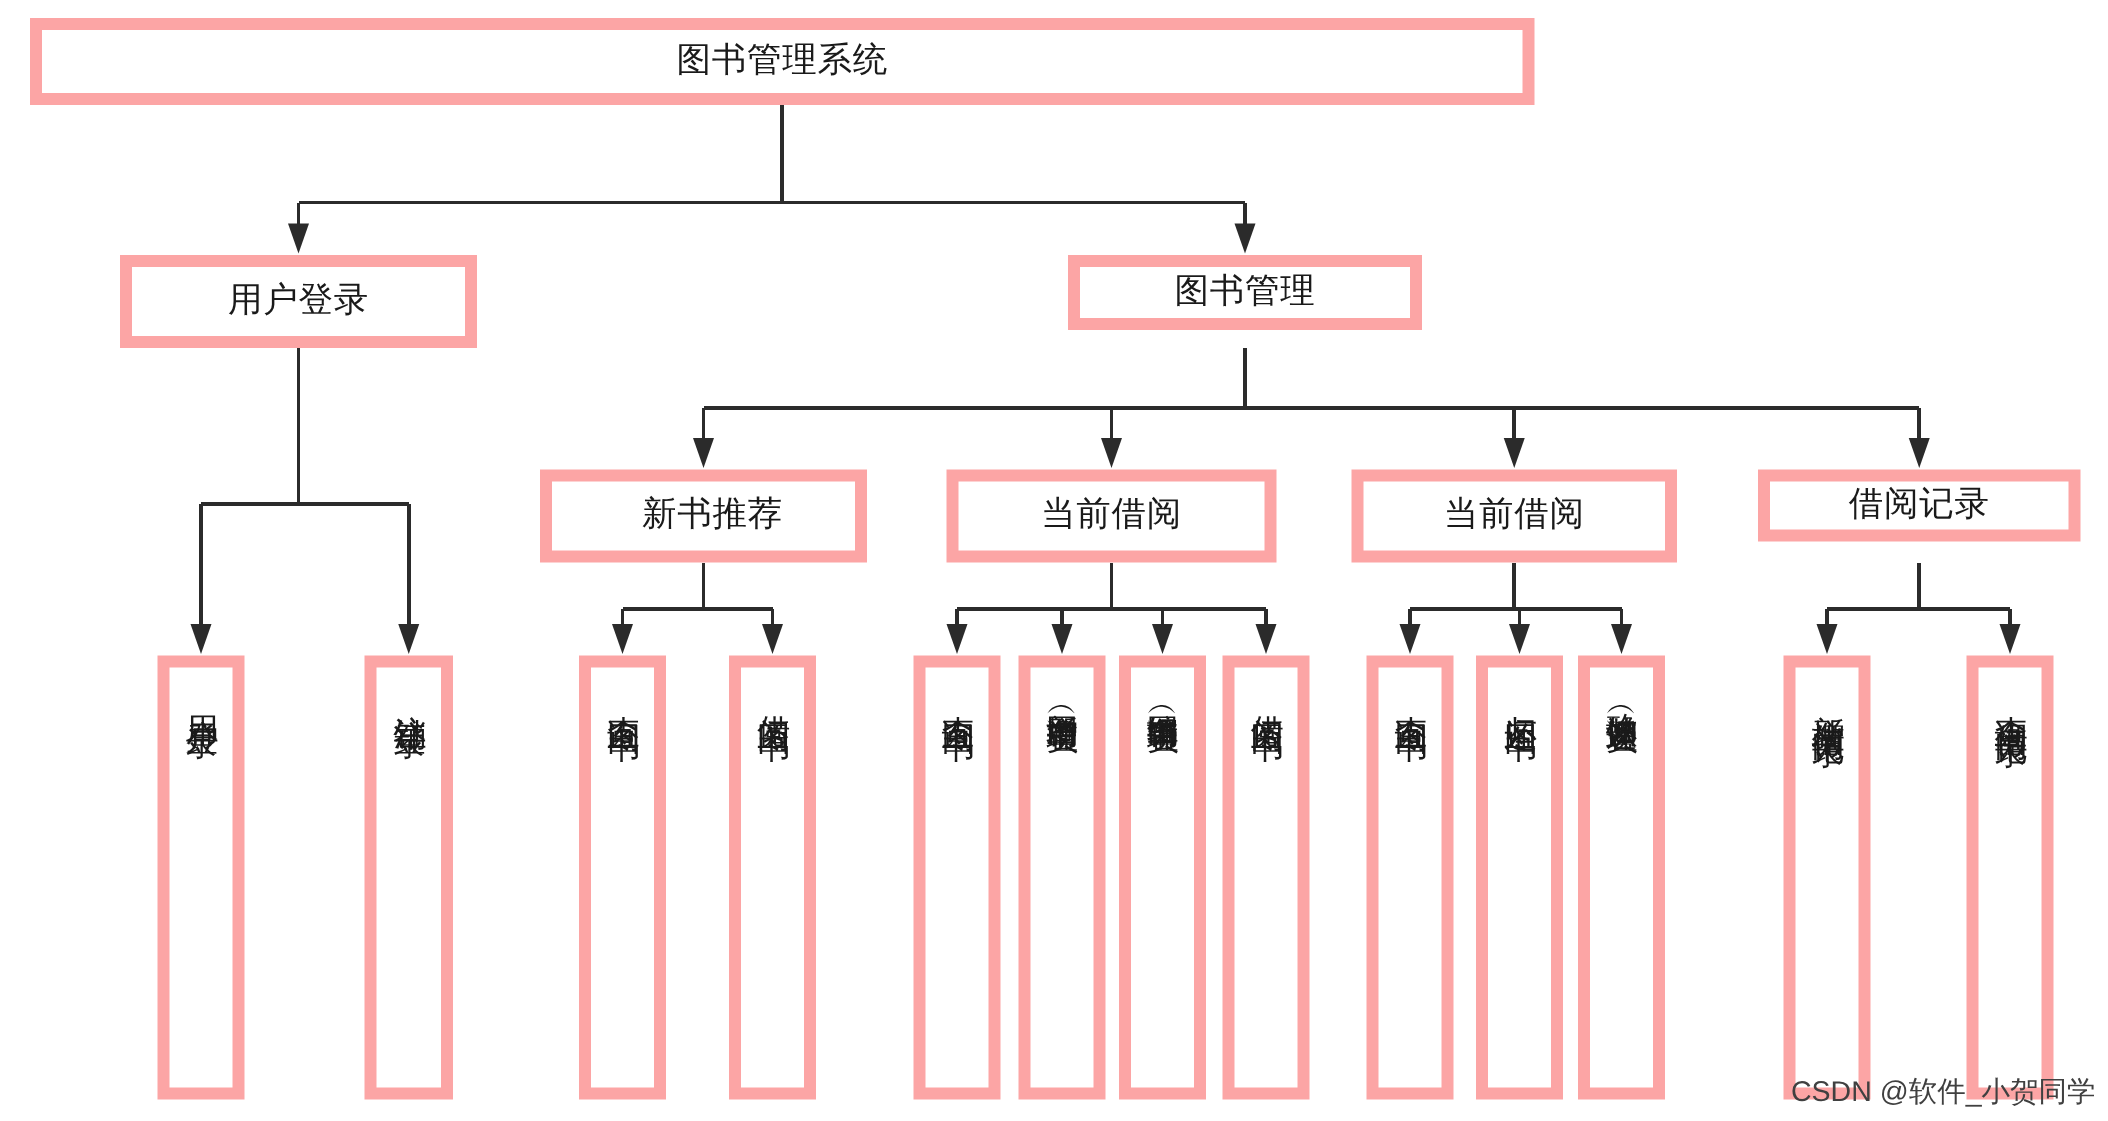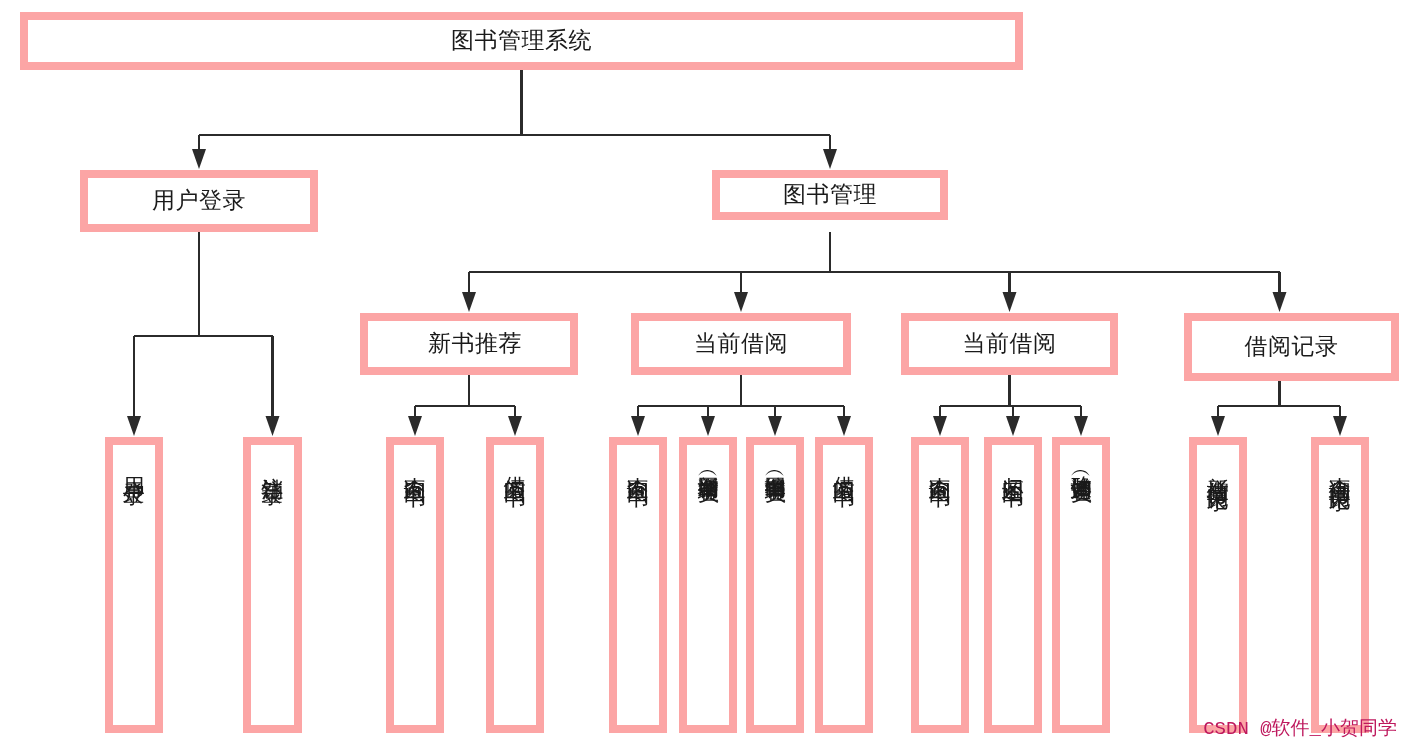--- a/index.html
+++ b/index.html
@@ -67,23 +67,23 @@
   }
   .node.vert.tall-text .label {
     font-size: 21px;
     letter-spacing: 1px;
   }
   #watermark {
     position: absolute;
     right: 8px;
     bottom: 6px;
     font-size: 19px;
-    color: #be185d;
+    color: #404040;
     white-space: nowrap;
-    font-family: Liberation Mono, monospace;
+    font-family: Liberation Sans, sans-serif;
     text-align: right;
   }
 </style>
 </head>
 <body>
 
 <div id="diagram-root">
   <svg class="edges" id="edge-layer" viewBox="0 0 1405 747" xmlns="http://www.w3.org/2000/svg">
       <line x1="521.5" y1="70" x2="521.5" y2="135" stroke="#2b2b2b" stroke-width="2.5" shape-rendering="crispEdges"></line>
       <line x1="199" y1="135" x2="830" y2="135" stroke="#2b2b2b" stroke-width="2.5" shape-rendering="crispEdges"></line>
@@ -150,21 +150,21 @@
       </div>
       <div class="node horiz level2" style="left: 360px; top: 313px; width: 218px; height: 62px; padding-left: 12px;">
         <span class="label">新书推荐</span>
       </div>
       <div class="node horiz level2" style="left: 631px; top: 313px; width: 220px; height: 62px;">
         <span class="label">当前借阅</span>
       </div>
       <div class="node horiz level2" style="left: 901px; top: 313px; width: 217px; height: 62px;">
         <span class="label">当前借阅</span>
       </div>
-      <div class="node horiz level2" style="left: 1172px; top: 313px; width: 215px; height: 68px; margin-left: 12px;">
+      <div class="node horiz level2" style="left: 1172px; top: 313px; width: 215px; height: 48px;">
         <span class="label">借阅记录</span>
       </div>
       <div class="node vert leaf" style="left: 105px; top: 437px; width: 58px; height: 296px;">
         <span class="label">用户登录</span>
       </div>
       <div class="node vert leaf" style="left: 243px; top: 437px; width: 59px; height: 296px;">
         <span class="label">注销登录</span>
       </div>
       <div class="node vert leaf" style="left: 386px; top: 437px; width: 58px; height: 296px;">
         <span class="label">查询图书</span>

